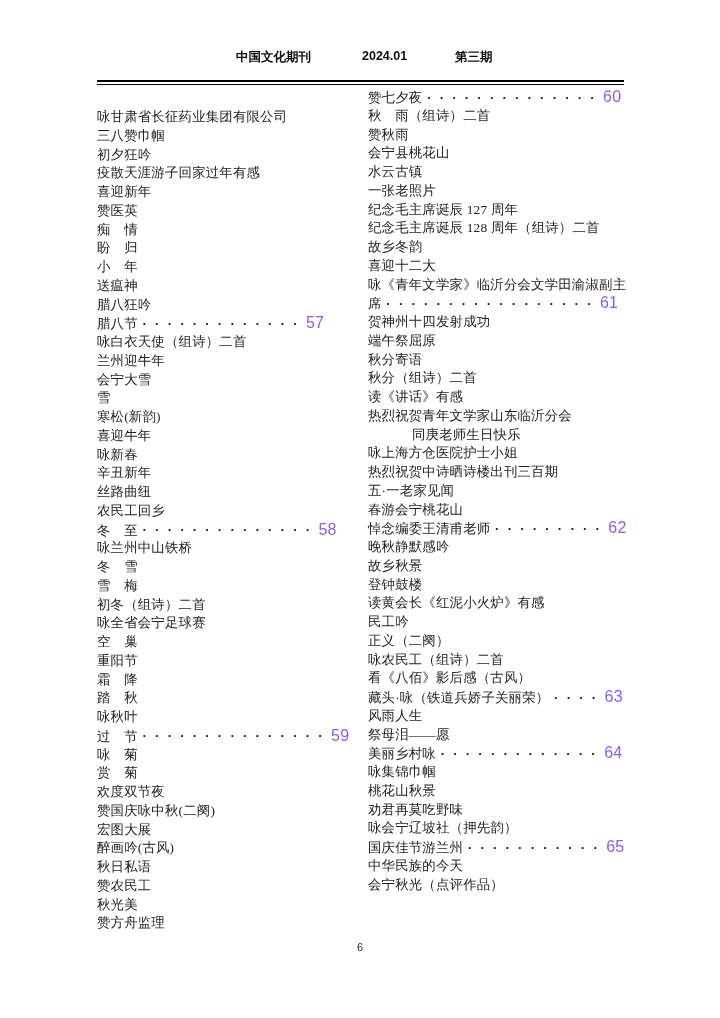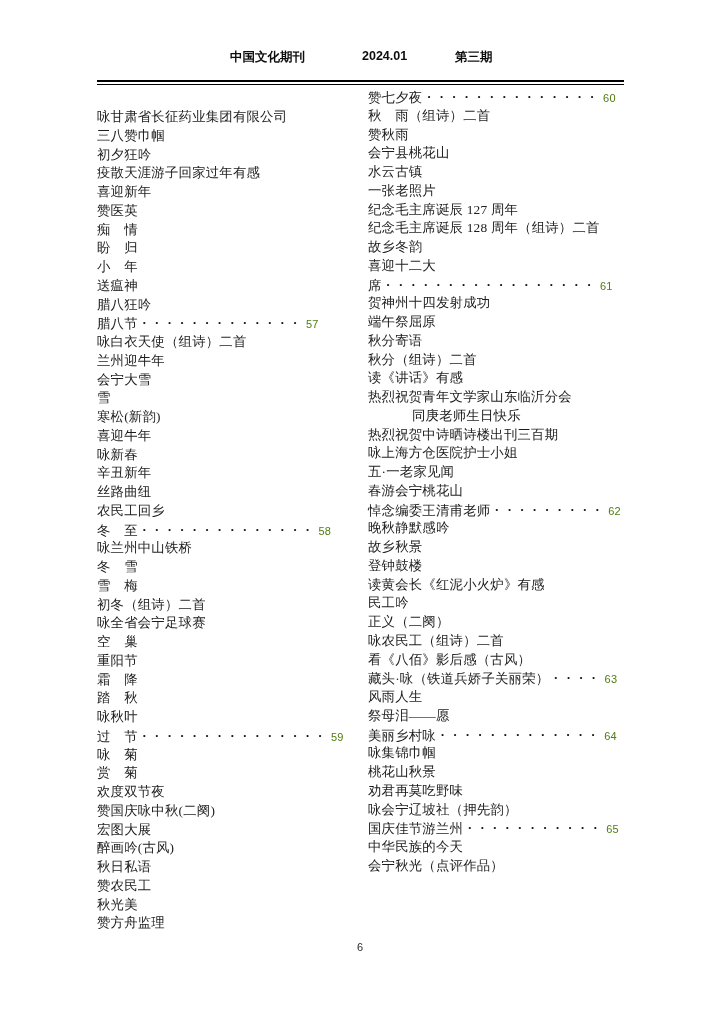--- a/index.html
+++ b/index.html
@@ -14,21 +14,21 @@
   }
   .hdr {
     position: absolute;
     top: 49px;
     font-family: "Liberation Sans", "DejaVu Sans", sans-serif;
     font-weight: 700;
     font-size: 12.5px;
     color: #0d0d0d;
     white-space: nowrap;
   }
-  .hdr-journal { left: 230px; text-align: right; }
+  .hdr-journal { left: 236px; text-align: right; }
   .hdr-date    { left: 362px; }
   .hdr-issue   { left: 455px; }
   .rule {
     position: absolute;
     left: 97px;
     top: 80px;
     width: 527px;
     height: 2.2px;
     border-top: 2.8px solid #000;
     border-bottom: 1.2px solid #000;
@@ -52,22 +52,22 @@
   .row.indent { padding-left: 44px; }
   .dots {
     font-size: 9px;
     letter-spacing: 9.4px;
     margin-left: 5px;
     vertical-align: 1.5px;
     color: #111;
   }
   .pg {
     font-family: "Liberation Sans", "DejaVu Sans", sans-serif;
-    font-size: 11px;
-    color: #4d7c0f;
+    font-size: 16px;
+    color: #8b5cf6;
   }
   .footer {
     position: absolute;
     top: 941px;
     left: 0;
     width: 720px;
     text-align: center;
     font-family: "Liberation Sans", "DejaVu Sans", sans-serif;
     font-size: 11px;
     color: #2a2a2a;
@@ -134,30 +134,31 @@
         <div class="row"><span class="t">赞七夕夜</span><span class="dots">••••••••••••••</span><span class="pg">60</span></div>
         <div class="row"><span class="t">秋　雨（组诗）二首</span></div>
         <div class="row"><span class="t">赞秋雨</span></div>
         <div class="row"><span class="t">会宁县桃花山</span></div>
         <div class="row"><span class="t">水云古镇</span></div>
         <div class="row"><span class="t">一张老照片</span></div>
         <div class="row"><span class="t">纪念毛主席诞辰 127 周年</span></div>
         <div class="row"><span class="t">纪念毛主席诞辰 128 周年（组诗）二首</span></div>
         <div class="row"><span class="t">故乡冬韵</span></div>
         <div class="row"><span class="t">喜迎十二大</span></div>
+        <div class="row"><span class="t">咏《青年文学家》临沂分会文学田渝淑副主</span></div>
         <div class="row"><span class="t">席</span><span class="dots">•••••••••••••••••</span><span class="pg">61</span></div>
         <div class="row"><span class="t">贺神州十四发射成功</span></div>
         <div class="row"><span class="t">端午祭屈原</span></div>
         <div class="row"><span class="t">秋分寄语</span></div>
         <div class="row"><span class="t">秋分（组诗）二首</span></div>
         <div class="row"><span class="t">读《讲话》有感</span></div>
         <div class="row"><span class="t">热烈祝贺青年文学家山东临沂分会</span></div>
         <div class="row indent"><span class="t">同庚老师生日快乐</span></div>
+        <div class="row"><span class="t">咏上海方仓医院护士小姐</span></div>
         <div class="row"><span class="t">热烈祝贺中诗晒诗楼出刊三百期</span></div>
-        <div class="row"><span class="t">咏上海方仓医院护士小姐</span></div>
         <div class="row"><span class="t">五·一老家见闻</span></div>
         <div class="row"><span class="t">春游会宁桃花山</span></div>
         <div class="row"><span class="t">悼念编委王清甫老师</span><span class="dots">•••••••••</span><span class="pg">62</span></div>
         <div class="row"><span class="t">晚秋静默感吟</span></div>
         <div class="row"><span class="t">故乡秋景</span></div>
         <div class="row"><span class="t">登钟鼓楼</span></div>
         <div class="row"><span class="t">读黄会长《红泥小火炉》有感</span></div>
         <div class="row"><span class="t">民工吟</span></div>
         <div class="row"><span class="t">正义（二阕）</span></div>
         <div class="row"><span class="t">咏农民工（组诗）二首</span></div>

